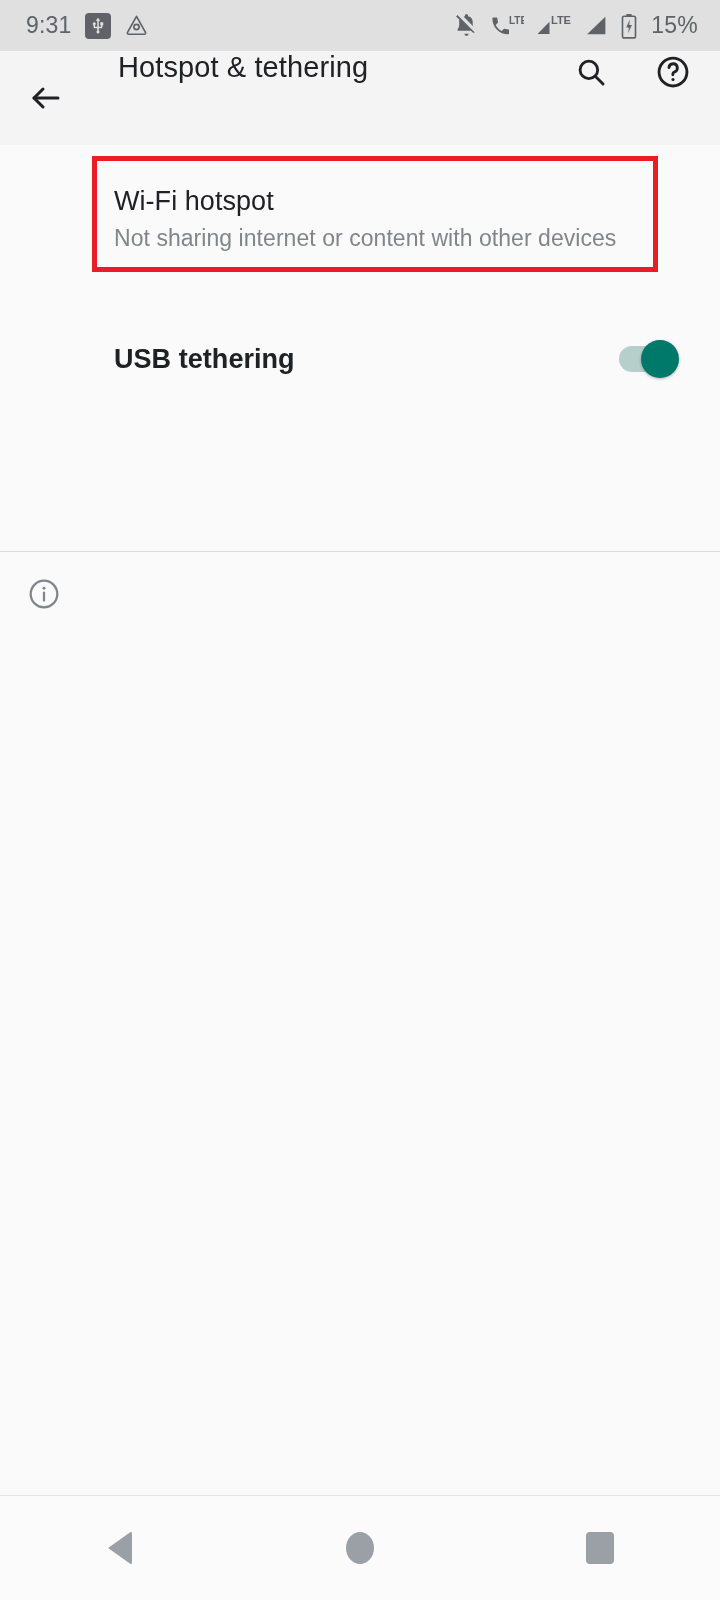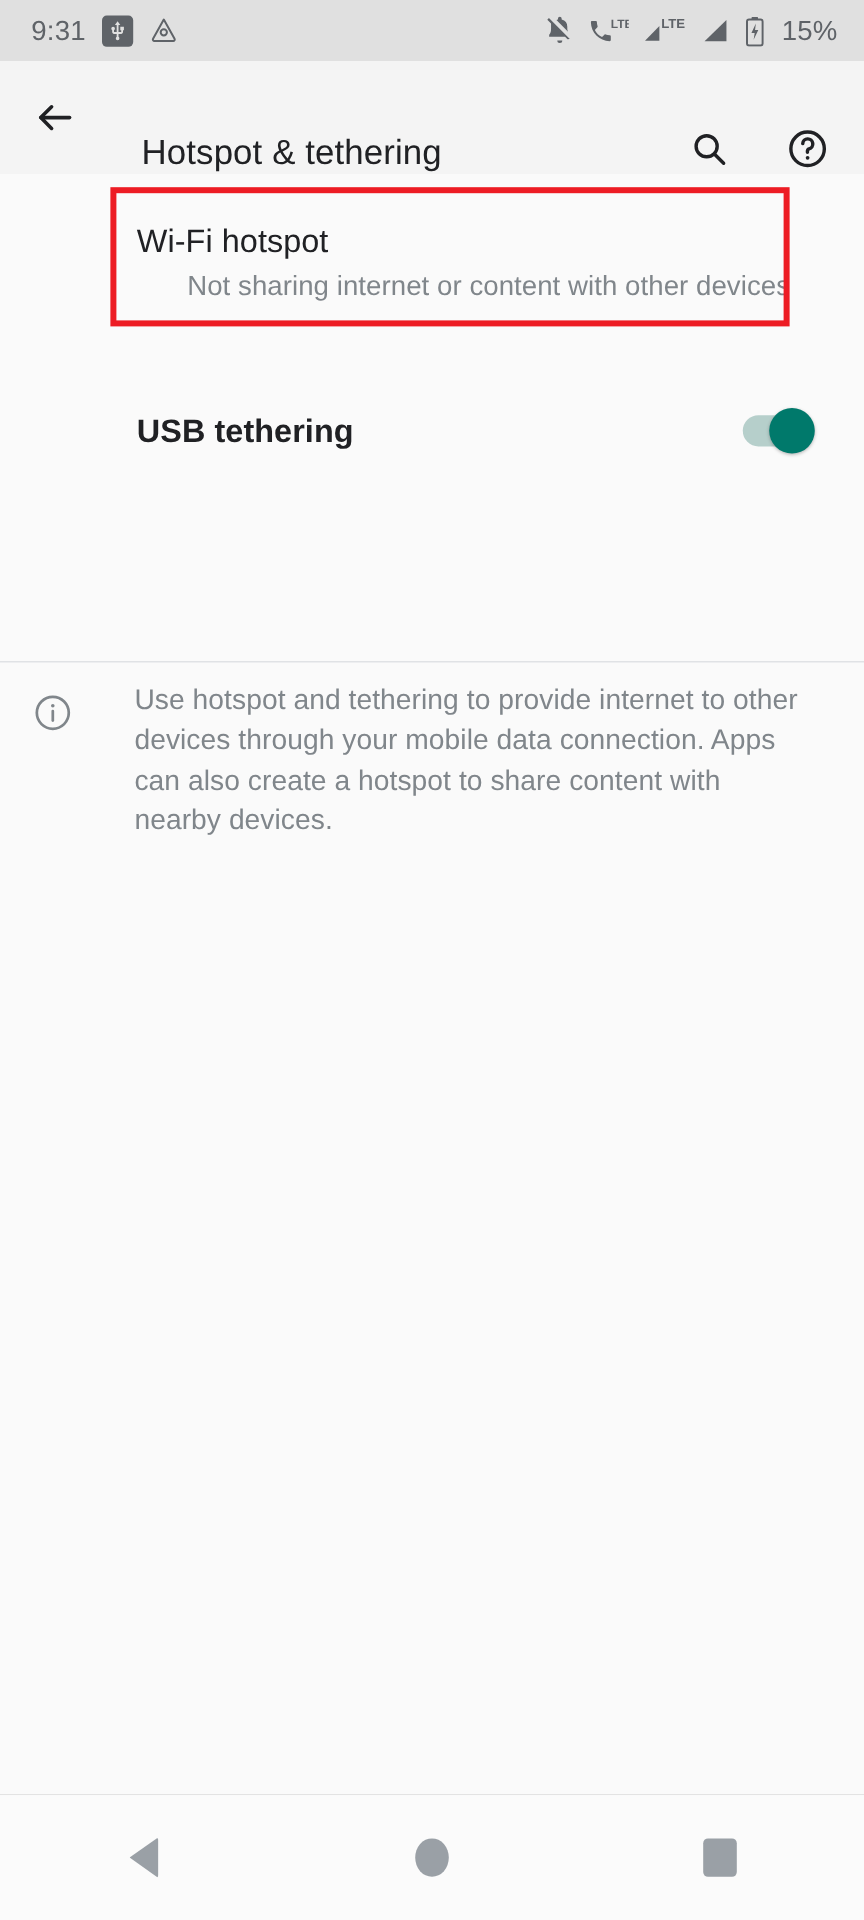--- a/index.html
+++ b/index.html
@@ -65,21 +65,21 @@
   .icon-svg { display: block; }
 
   
   .app-bar {
     position: absolute;
     top: 51px; left: 0;
     width: 720px;
     height: 94px;
     background: #f4f4f4;
     display: flex;
-    align-items: flex-end;
+    align-items: flex-start;
     box-sizing: border-box;
     padding: 0 26px 0 0;
   }
   .appbar-back {
     width: 92px;
     height: 94px;
     display: flex;
     align-items: center;
     justify-content: center;
   }
@@ -137,21 +137,20 @@
     color: #202124;
     line-height: 1.12;
     letter-spacing: 0.05px;
   }
   .pref-summary {
     font-size: 23px;
     color: #80868b;
     line-height: 1.22;
     letter-spacing: 0.05px;
     margin-top: 8px;
-    margin-left: 42px;
   }
 
   
   #row-wifi-hotspot { top: 15px;  height: 118px; }
   #row-usb          { top: 155px; height: 118px; font-weight: bold; }
   #row-bt           { top: 275px; height: 138px; align-items: flex-start; padding-top: 28px; }
 
   .highlight-box {
     position: absolute;
     left: 92px;
@@ -381,21 +380,20 @@
 
   <div class="footer-divider"></div>
   <div class="footer-info">
     <div class="footer-icon">
       <svg class="icon-svg" width="34" height="34" viewBox="0 0 24 24" fill="none" stroke="#80868b" stroke-width="1.6" aria-hidden="true">
         <circle cx="12" cy="12" r="9.4"></circle>
         <line x1="12" y1="11" x2="12" y2="16.6" stroke-linecap="round"></line>
         <circle cx="12" cy="7.9" r="1.05" fill="#80868b" stroke="none"></circle>
       </svg>
     </div>
-    <div class="footer-text">Use hotspot and tethering to provide internet to other devices through your mobile data connection. Apps can also create a hotspot to share content with nearby devices.</div>
   </div>
 
   <div class="nav-divider"></div>
   <div class="nav-bar">
     <div class="nav-btn">
       <div class="nav-back-tri"></div>
     </div>
     <div class="nav-btn">
       <div class="nav-home-circ"></div>
     </div>

